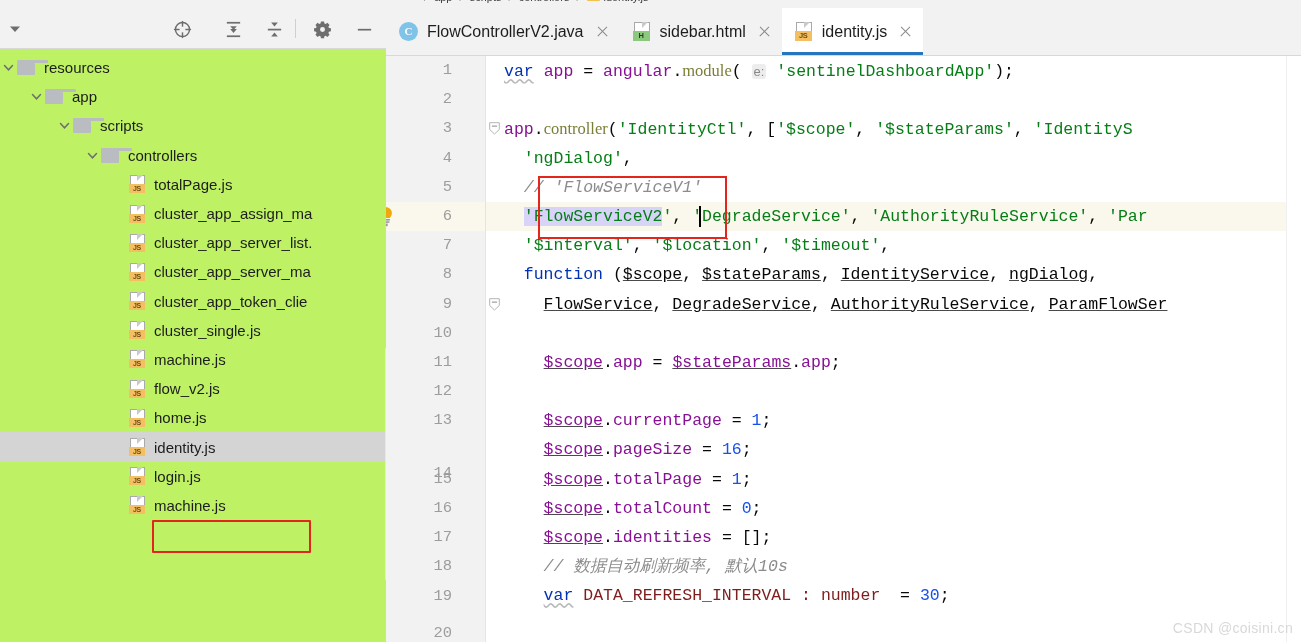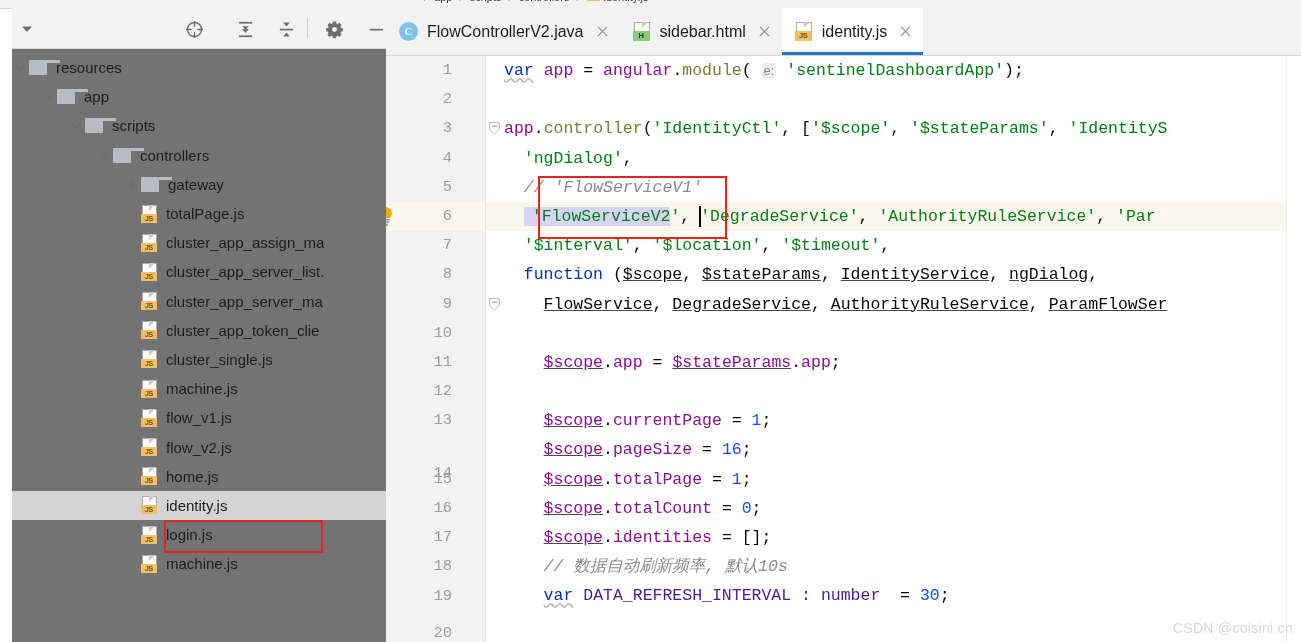--- a/index.html
+++ b/index.html
@@ -36,23 +36,23 @@
     color: #5a4000;
     font-size: 8px;
     padding: 0 2px;
     border-radius: 1px;
     font-weight: bold;
     vertical-align: 2px;
   }
 
   
   .left-panel {
-    position: absolute; left: 12px; top: 8px;
+    position: absolute; left: 0; top: 8px;
     width: 399px; height: 634px;
-    background: #737373;
+    background: #bef264;
     overflow: hidden;
   }
   .lp-toolbar {
     position: relative;
     height: 40px;
     background: #f2f2f2;
     border-bottom: 1px solid #d8d8d8;
   }
   .lp-toolbar .tb-icon {
     position: absolute;
@@ -305,42 +305,42 @@
     font-family: "Liberation Mono", monospace;
     font-size: 16.5px;
     line-height: 29.2px;
     white-space: pre;
     color: #1d1d1d;
   }
   .code-lines .cl { height: 29.2px; white-space: pre; }
   .kw      { color: #0033b3; }
   .str     { color: #067d17; }
   .num     { color: #1750eb; }
-  .fn      { color: #7a7e36; }
+  .fn      { color: #7a7e36; font-family: Liberation Serif, serif; }
   .ident   { color: #871094; }
   .prop    { color: #871094; }
   .plain   { color: #080808; }
   .cmt     { color: #8c8c8c; font-style: italic; }
   .param-hint {
     color: #8a8a8a;
     background: #ededed;
     border-radius: 3px;
     padding: 0 2px;
     font-size: 13px;
     font-family: "Liberation Sans", sans-serif;
   }
-  .type-hint { color: #4c1d95; }
+  .type-hint { color: #7f1d1d; }
   .u { text-decoration: underline; text-decoration-color: #4a4a4a; }
   .wavy {
     text-decoration: underline;
     text-decoration-style: wavy;
     text-decoration-color: #b9b9b9;
     text-underline-offset: 2px;
   }
-  .sel-bg { background: #d7d4f8; padding-left: 8px; }
+  .sel-bg { background: #d7d4f8; }
 
   
   .code-highlight {
     position: absolute;
     border: 2.5px solid #e3261b;
     pointer-events: none;
   }
   .caret-bar {
     position: absolute;
     width: 2px;
@@ -485,33 +485,20 @@
             </svg>
           </div>
           <div class="folder-ico">
             <div class="tab"></div>
             <div class="body"></div>
           </div>
           <span class="tree-label">controllers</span>
         </div>
         <div class="tree-row">
           <div style="flex:0 0 112px"></div>
-          <div class="arrow">
-            <svg width="13" height="13" viewBox="0 0 13 13">
-              <path d="M4.6 2.5 L8.8 6.5 L4.6 10.5" fill="none" stroke="#6e6e6e" stroke-width="1.5" stroke-linecap="round"></path>
-            </svg>
-          </div>
-          <div class="folder-ico">
-            <div class="tab"></div>
-            <div class="body"></div>
-          </div>
-          <span class="tree-label">gateway</span>
-        </div>
-        <div class="tree-row">
-          <div style="flex:0 0 112px"></div>
           <div class="spacer"></div>
           <div class="js-ico">
             <div class="page"></div>
             <div class="fold"></div>
             <div class="badge">JS</div>
           </div>
           <span class="tree-label">totalPage.js</span>
         </div>
         <div class="tree-row">
           <div style="flex:0 0 112px"></div>
@@ -565,30 +552,20 @@
         </div>
         <div class="tree-row">
           <div style="flex:0 0 112px"></div>
           <div class="spacer"></div>
           <div class="js-ico">
             <div class="page"></div>
             <div class="fold"></div>
             <div class="badge">JS</div>
           </div>
           <span class="tree-label">machine.js</span>
-        </div>
-        <div class="tree-row">
-          <div style="flex:0 0 112px"></div>
-          <div class="spacer"></div>
-          <div class="js-ico">
-            <div class="page"></div>
-            <div class="fold"></div>
-            <div class="badge">JS</div>
-          </div>
-          <span class="tree-label">flow_v1.js</span>
         </div>
         <div class="tree-row">
           <div style="flex:0 0 112px"></div>
           <div class="spacer"></div>
           <div class="js-ico">
             <div class="page"></div>
             <div class="fold"></div>
             <div class="badge">JS</div>
           </div>
           <span class="tree-label">flow_v2.js</span>

